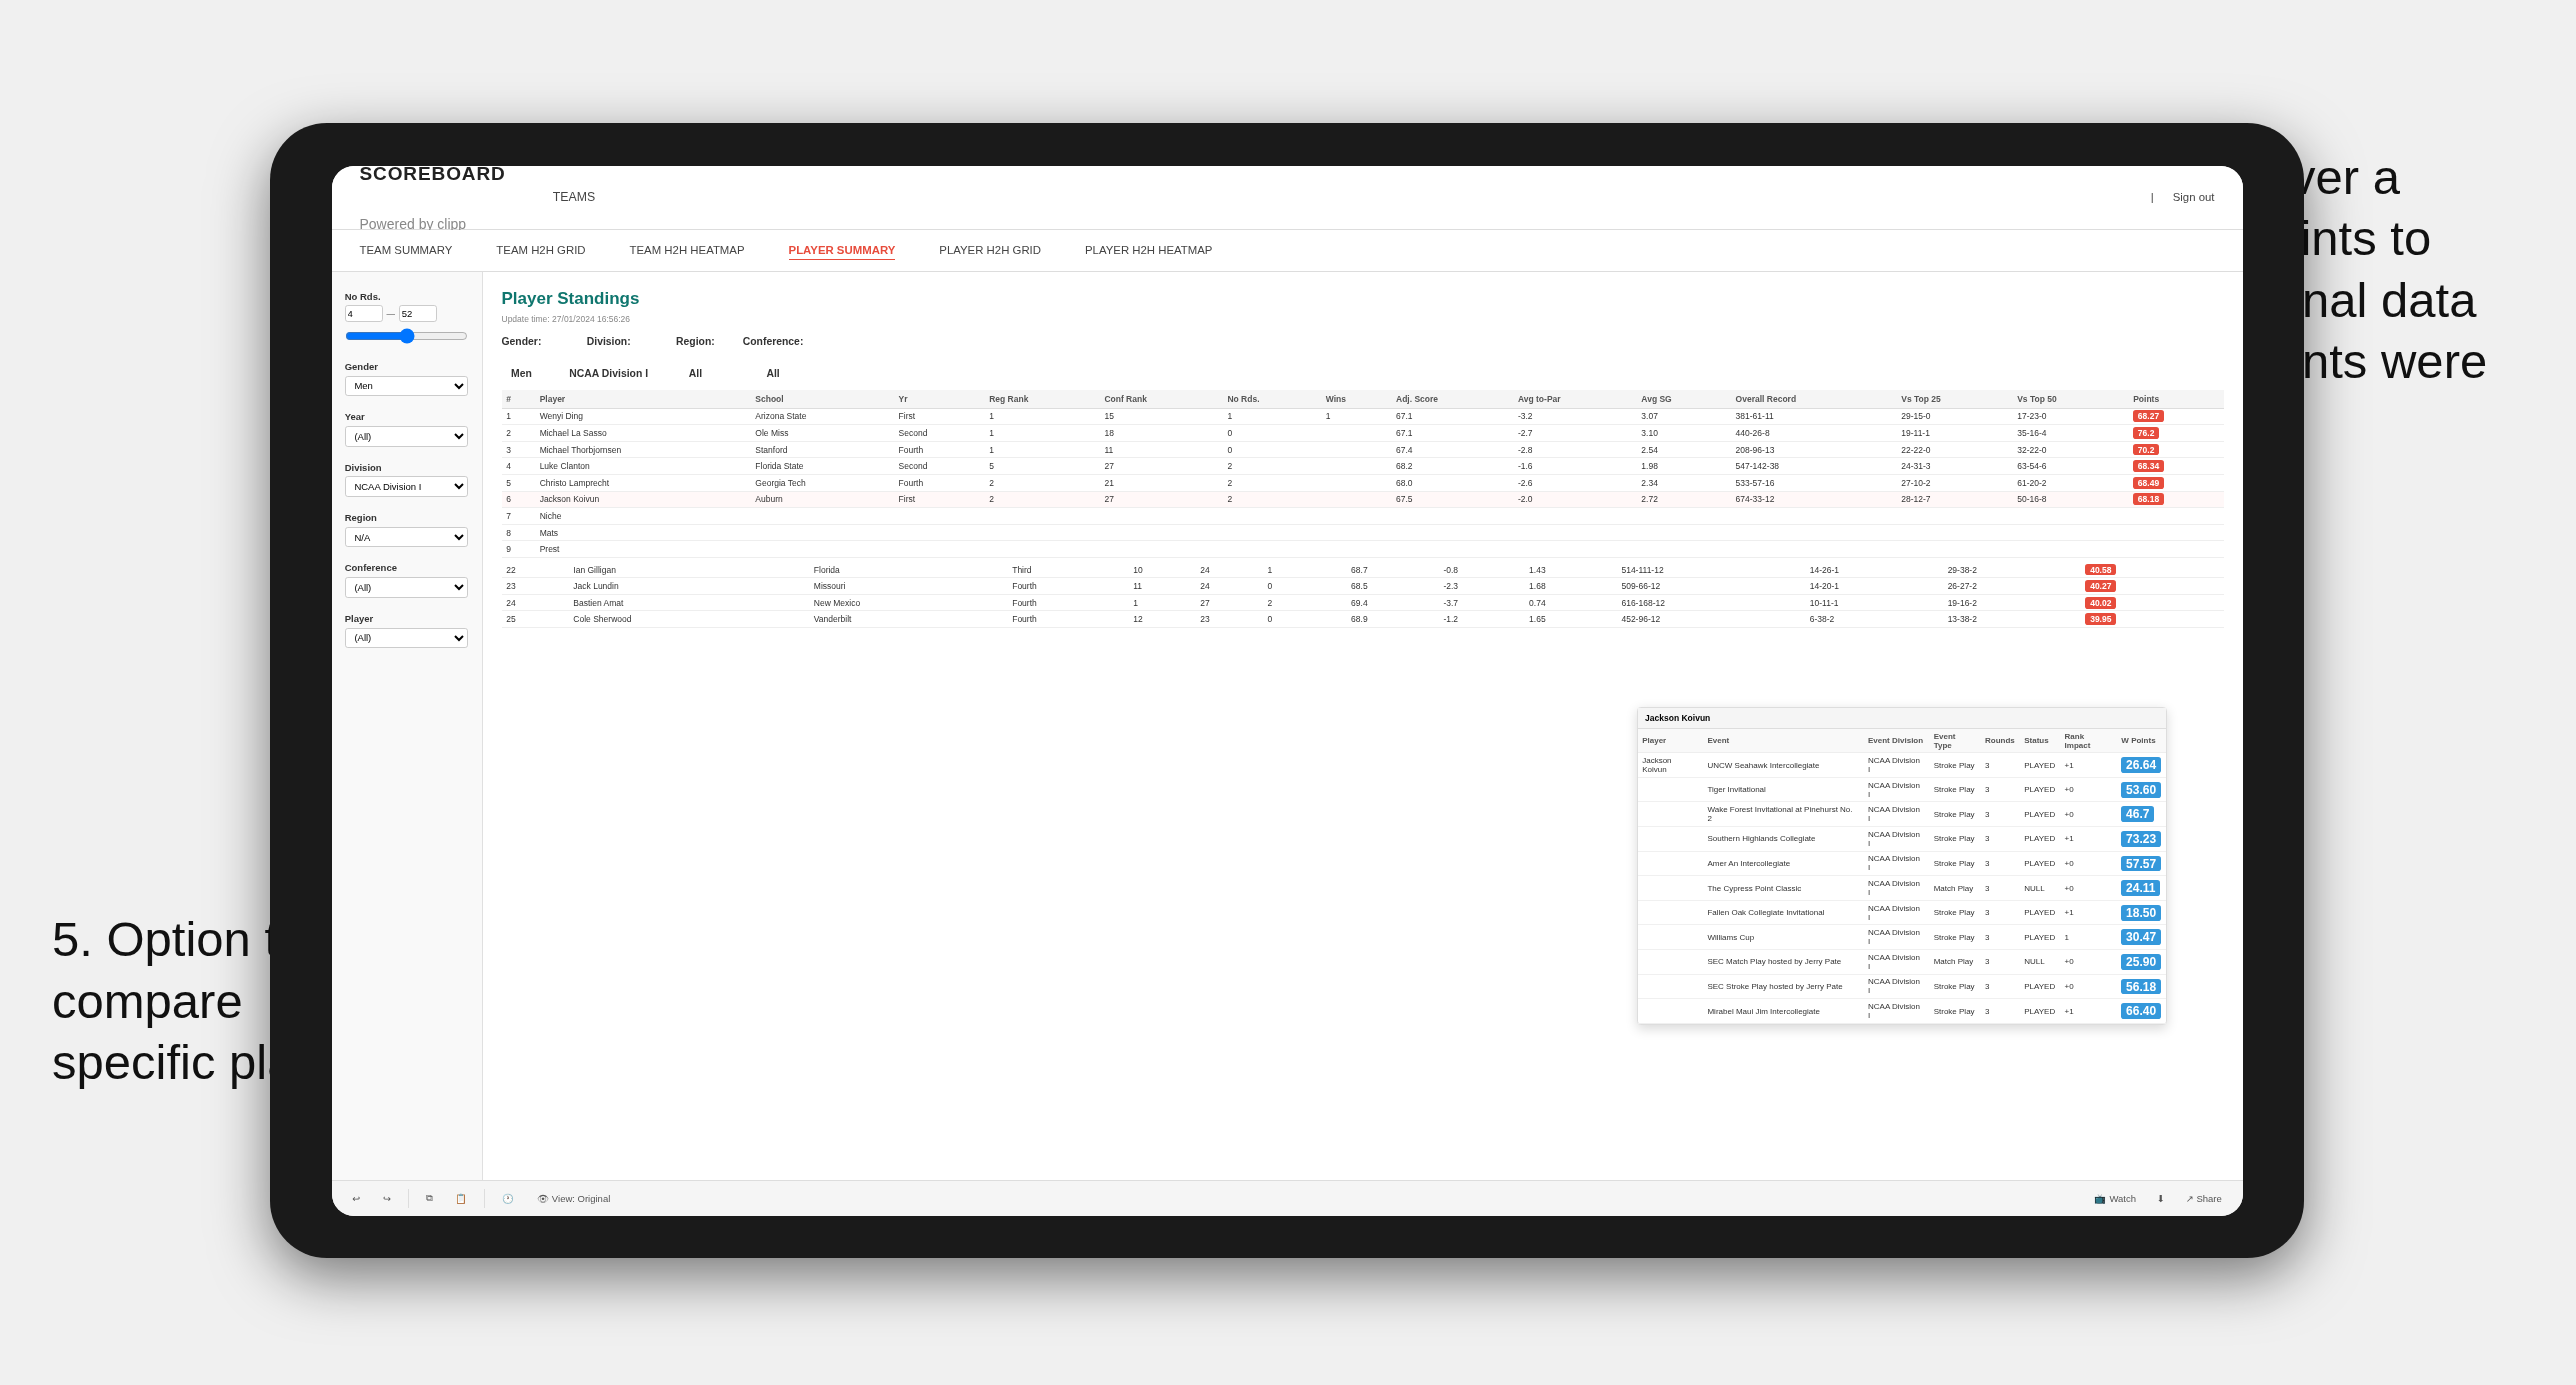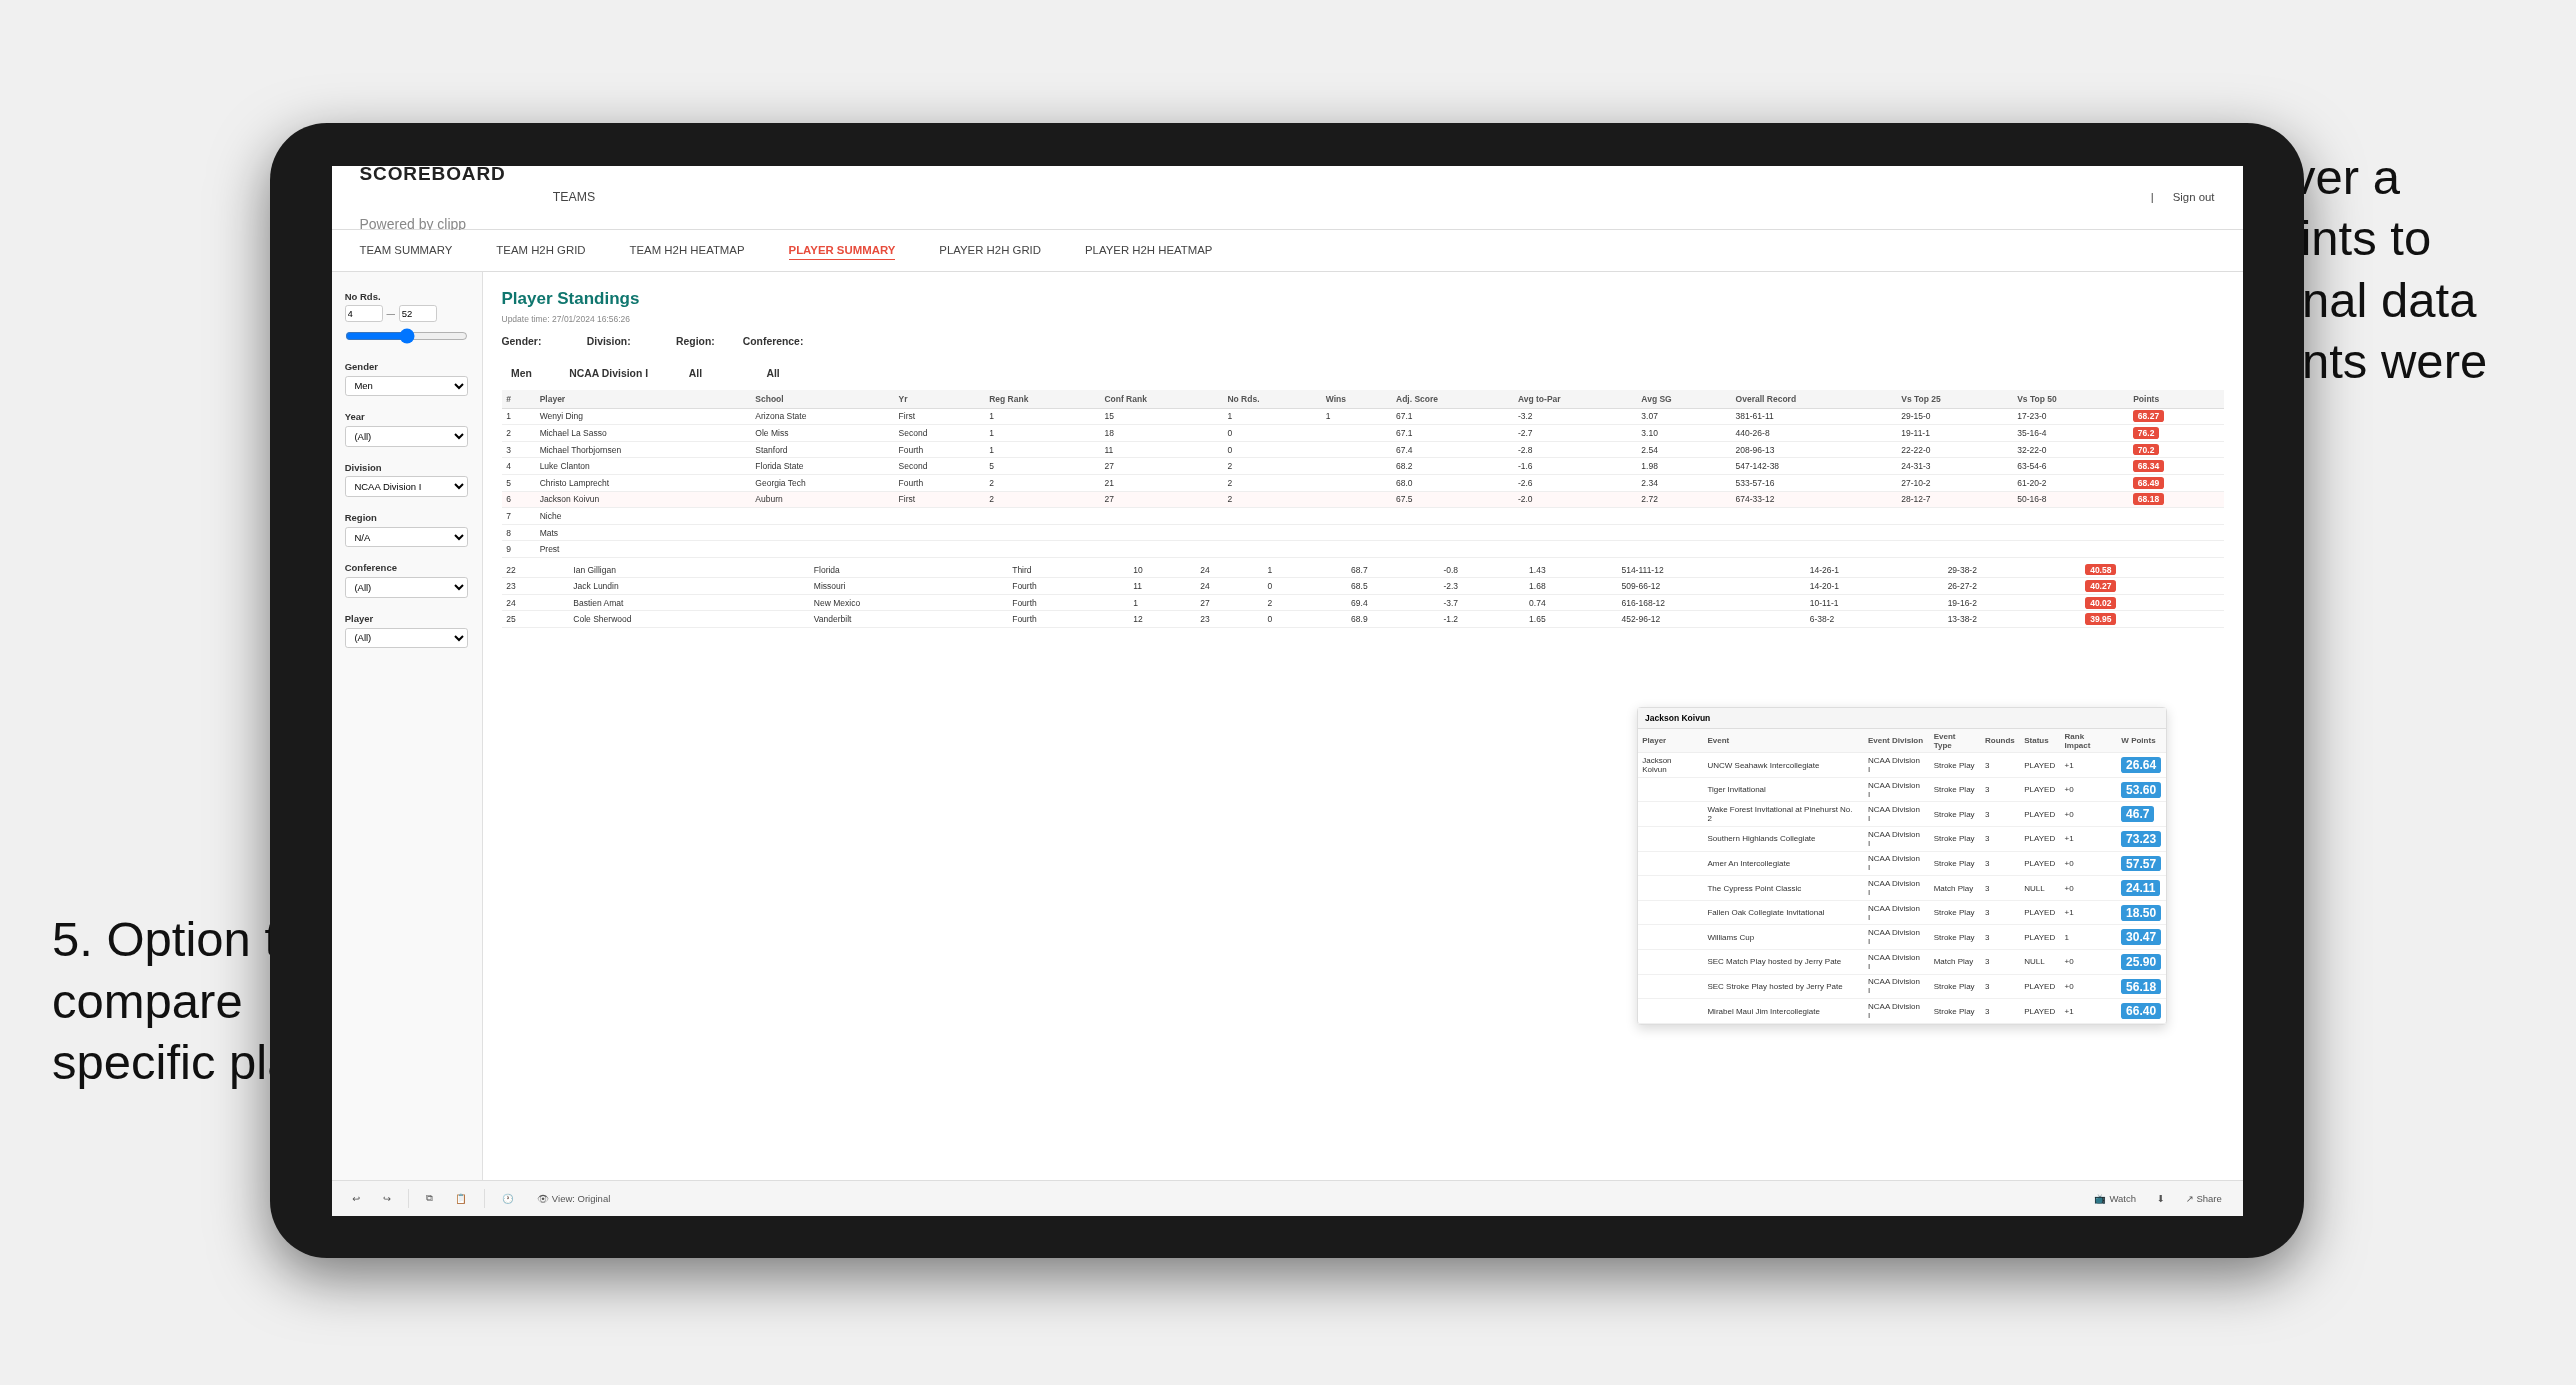--- a/index.html
+++ b/index.html
@@ -58,21 +58,21 @@
       display: flex;
       align-items: center;
       justify-content: center;
       box-shadow: 0 19px 57px rgba(0,0,0,0.5);
     }
 
     .tablet-screen {
       width: 1911px;
       height: 1050px;
       background: #fff;
-      border-radius: 0;
+      border-radius: 22px;
       overflow: hidden;
       display: flex;
       flex-direction: column;
     }
 
     
     .header {
       background: #fff;
       border-bottom: 0.9px solid #ddd;
       padding: 0 28px;

